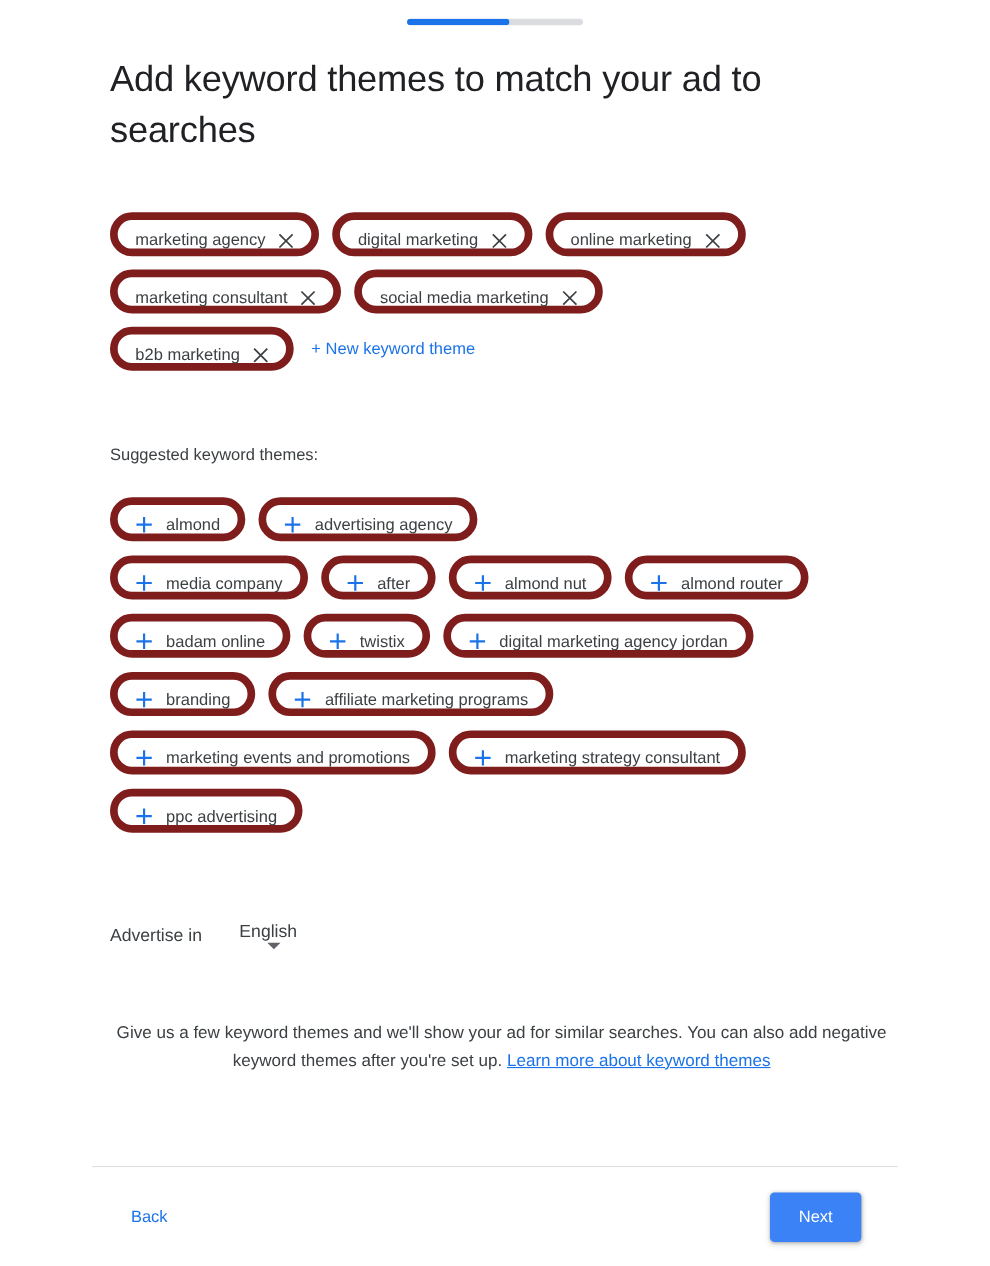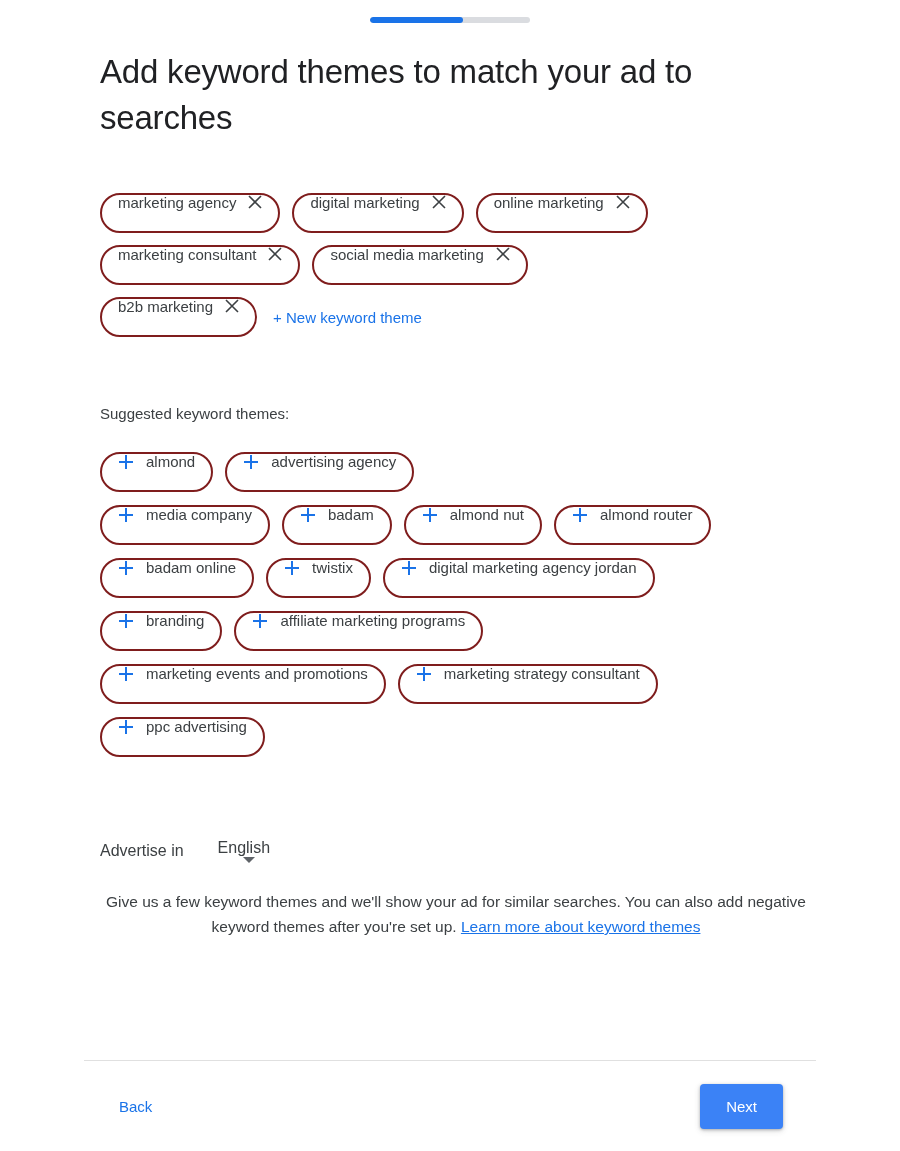--- a/index.html
+++ b/index.html
@@ -63,24 +63,24 @@
   }
   .chip-row {
     display: flex;
     align-items: center;
     gap: 12px;
     margin-bottom: 12px;
     flex-wrap: nowrap;
   }
   .chip {
     display: inline-flex;
-    align-items: flex-start;
+    align-items: flex-end;
     height: 40px;
     padding: 0 16px;
-    border: 2px solid #7f1d1d;
+    border: 7px solid #7f1d1d;
     border-radius: 20px;
     background: #ffffff;
     font-size: 15px;
     color: #3c4043;
     white-space: nowrap;
     box-sizing: border-box;
     cursor: pointer;
   }
   .chip .chip-label {
     line-height: 1;
@@ -155,21 +155,21 @@
     margin-left: 10px;
     width: 0;
     height: 0;
     border-left: 6px solid transparent;
     border-right: 6px solid transparent;
     border-top: 6px solid #5f6368;
   }
 
   
   .help-text {
-    margin: 26px auto 0;
+    margin: 64px auto 0;
     width: 712px;
     text-align: center;
     font-size: 15.5px;
     line-height: 25px;
     color: #3c4043;
   }
   .help-link {
     color: #1a73e8;
     text-decoration: underline;
     cursor: pointer;
@@ -320,21 +320,21 @@
             </svg>
           </span>
           <span class="chip-label">media company</span>
         </div>
         <div class="chip suggest">
           <span class="add-icon">
             <svg viewBox="0 0 16 16" width="16" height="16">
               <path d="M8 1 L8 15 M1 8 L15 8" stroke="#1a73e8" stroke-width="2" fill="none"></path>
             </svg>
           </span>
-          <span class="chip-label">badam</span>
+          <span class="chip-label">after</span>
         </div>
         <div class="chip suggest">
           <span class="add-icon">
             <svg viewBox="0 0 16 16" width="16" height="16">
               <path d="M8 1 L8 15 M1 8 L15 8" stroke="#1a73e8" stroke-width="2" fill="none"></path>
             </svg>
           </span>
           <span class="chip-label">almond nut</span>
         </div>
         <div class="chip suggest">

